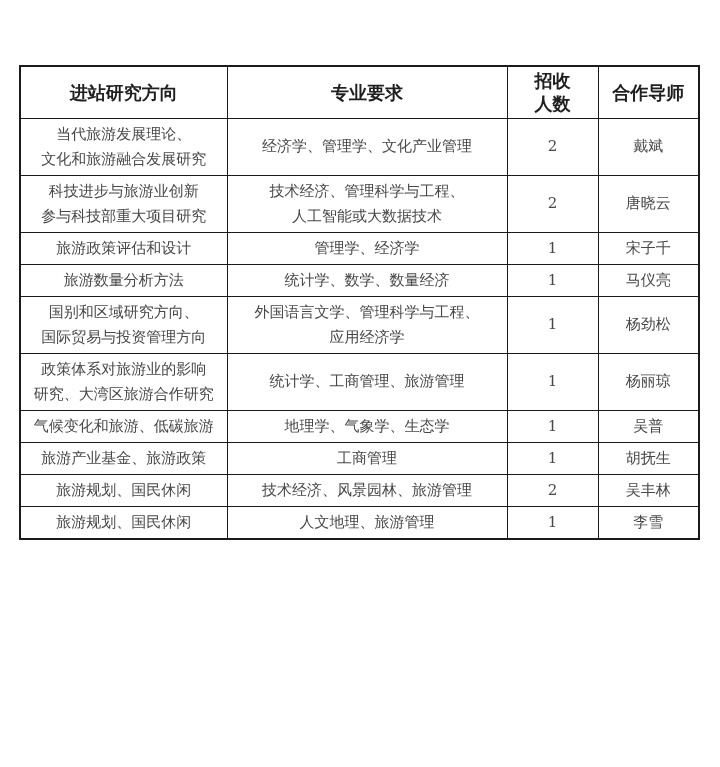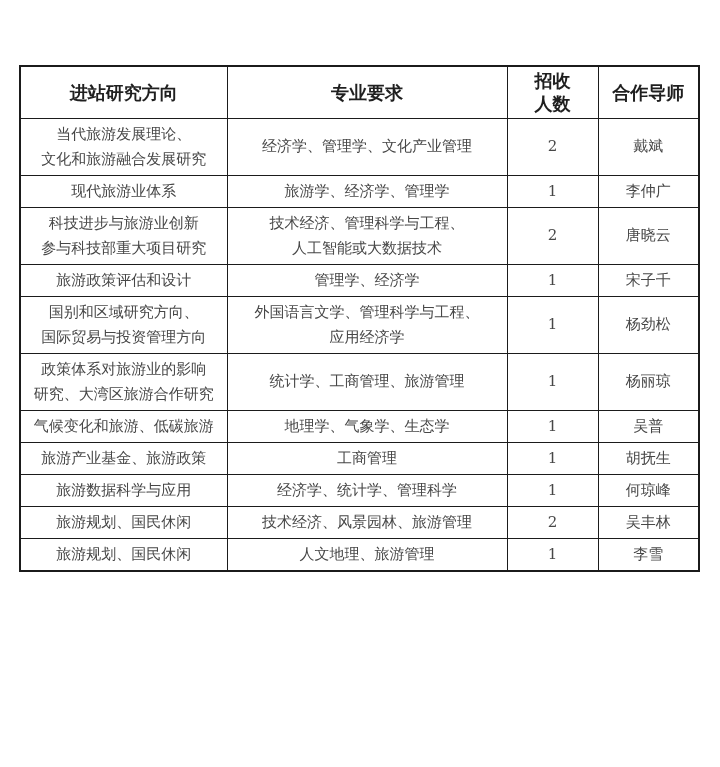--- a/index.html
+++ b/index.html
@@ -73,38 +73,38 @@
     </thead>
     <tbody>
         <tr>
           <td>当代旅游发展理论、
 文化和旅游融合发展研究</td>
           <td>经济学、管理学、文化产业管理</td>
           <td>2</td>
           <td>戴斌</td>
         </tr>
         <tr>
-          <td>现代旅游业体系</td>
-          <td>旅游学、经济学、管理学</td>
-          <td>1</td>
-          <td>李仲广</td>
-        </tr>
-        <tr>
           <td>科技进步与旅游业创新
 参与科技部重大项目研究</td>
           <td>技术经济、管理科学与工程、
 人工智能或大数据技术</td>
           <td>2</td>
           <td>唐晓云</td>
         </tr>
         <tr>
           <td>旅游政策评估和设计</td>
           <td>管理学、经济学</td>
           <td>1</td>
           <td>宋子千</td>
+        </tr>
+        <tr>
+          <td>旅游数量分析方法</td>
+          <td>统计学、数学、数量经济</td>
+          <td>1</td>
+          <td>马仪亮</td>
         </tr>
         <tr>
           <td>国别和区域研究方向、
 国际贸易与投资管理方向</td>
           <td>外国语言文学、管理科学与工程、
 应用经济学</td>
           <td>1</td>
           <td>杨劲松</td>
         </tr>
         <tr>
@@ -120,26 +120,20 @@
           <td>1</td>
           <td>吴普</td>
         </tr>
         <tr>
           <td>旅游产业基金、旅游政策</td>
           <td>工商管理</td>
           <td>1</td>
           <td>胡抚生</td>
         </tr>
         <tr>
-          <td>旅游数据科学与应用</td>
-          <td>经济学、统计学、管理科学</td>
-          <td>1</td>
-          <td>何琼峰</td>
-        </tr>
-        <tr>
           <td>旅游规划、国民休闲</td>
           <td>技术经济、风景园林、旅游管理</td>
           <td>2</td>
           <td>吴丰林</td>
         </tr>
         <tr>
           <td>旅游规划、国民休闲</td>
           <td>人文地理、旅游管理</td>
           <td>1</td>
           <td>李雪</td>

